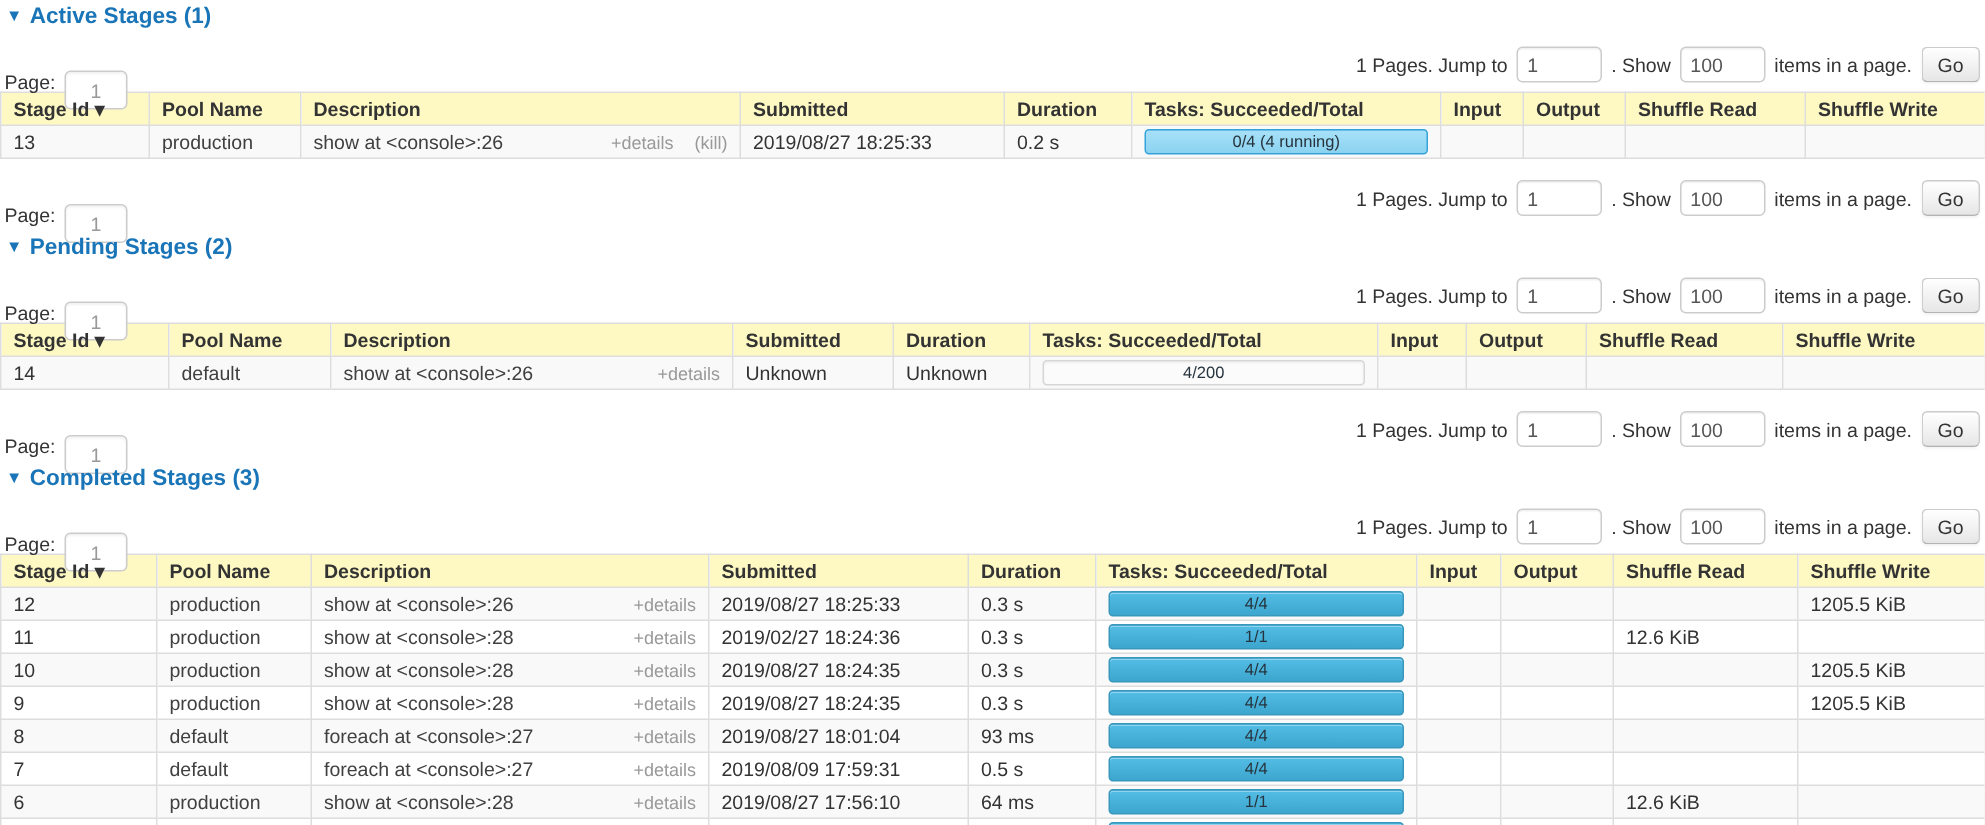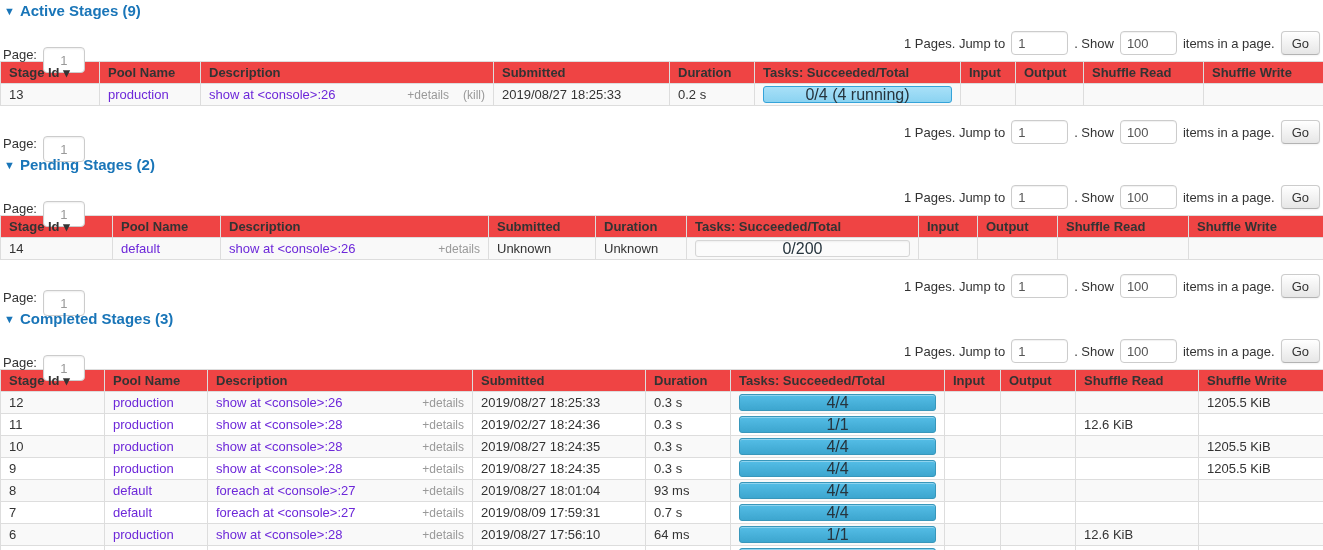--- a/index.html
+++ b/index.html
@@ -41,33 +41,33 @@
     box-shadow:inset 0 1px 0 rgba(255,255,255,.2), 0 1px 2px rgba(0,0,0,.05);
   }
 
   table.stages {
     width:1323px; border-collapse:collapse; table-layout:fixed; margin-top:4px;
   }
   table.stages th, table.stages td {
     border:1px solid #ddd; padding:2px 8px; height:22px; vertical-align:middle;
     font-size:13px; text-align:left; overflow:hidden; white-space:nowrap;
   }
-  table.stages th { font-weight:bold; background:#ef4444; color:#333; cursor:pointer; }
+  table.stages th { font-weight:bold; background:#fef9c3; color:#333; cursor:pointer; }
   table.stages tbody tr:nth-child(odd) { background:#f9f9f9; }
   table.stages tbody tr:nth-child(even) { background:#fff; }
 
-  a.tlink { color:#6d28d9; text-decoration:none; cursor:pointer; }
+  a.tlink { color:#404040; text-decoration:none; cursor:pointer; }
   .desc-wrap { display:flex; justify-content:space-between; align-items:flex-end; }
   .desc-extra { color:#999; font-size:12px; display:flex; gap:14px; }
   .desc-extra .kill-link { cursor:pointer; }
 
   td.tasks-cell { padding:2px 4px; }
   .bar {
     height:17px; line-height:16px; border-radius:3px; text-align:center;
-    font-size:16px; color:#26343d;
+    font-size:11px; color:#26343d;
   }
   .bar.done {
     background:linear-gradient(#54bde6,#3da6cf);
     border:1px solid #3897bb;
     box-shadow:inset 0 1px 0 rgba(255,255,255,.35);
   }
   .bar.running {
     background:linear-gradient(#a8e0f8,#8bd3f1);
     border:1px solid #35a3d9;
   }
@@ -77,21 +77,21 @@
     box-shadow:inset 0 1px 2px rgba(0,0,0,.05);
   }
 </style>
 </head>
 <body>
 
 <div id="content">
     <div class="section">
       <div class="section-title">
         <span class="arrow">▼</span>
-        <span>Active Stages (9)</span>
+        <span>Active Stages (1)</span>
       </div>
       <div class="page-row top">
         <div class="page-left">
           <span>Page:</span>
           <input class="page-input" value="1" style="">
         </div>
         <div class="page-right">
           <span>1 Pages. Jump to</span>
           <input class="jump-input" value="1" style="">
           <span>. Show</span>
@@ -221,21 +221,21 @@
               <div class="desc-wrap">
                 <a class="tlink">show at &lt;console&gt;:26</a>
                 <span class="desc-extra">
                   <span>+details</span>
                 </span>
               </div>
             </td>
             <td>Unknown</td>
             <td>Unknown</td>
             <td class="tasks-cell">
-              <div class="bar pending">0/200</div>
+              <div class="bar pending">4/200</div>
             </td>
             <td></td>
             <td></td>
             <td></td>
             <td></td>
           </tr>
         </tbody>
       </table>
       <div class="page-row bottom">
         <div class="page-left">
@@ -409,21 +409,21 @@
             <td><a class="tlink">default</a></td>
             <td>
               <div class="desc-wrap">
                 <a class="tlink">foreach at &lt;console&gt;:27</a>
                 <span class="desc-extra">
                   <span>+details</span>
                 </span>
               </div>
             </td>
             <td>2019/08/09 17:59:31</td>
-            <td>0.7 s</td>
+            <td>0.5 s</td>
             <td class="tasks-cell">
               <div class="bar done">4/4</div>
             </td>
             <td></td>
             <td></td>
             <td></td>
             <td></td>
           </tr>
           <tr>
             <td>6</td>

